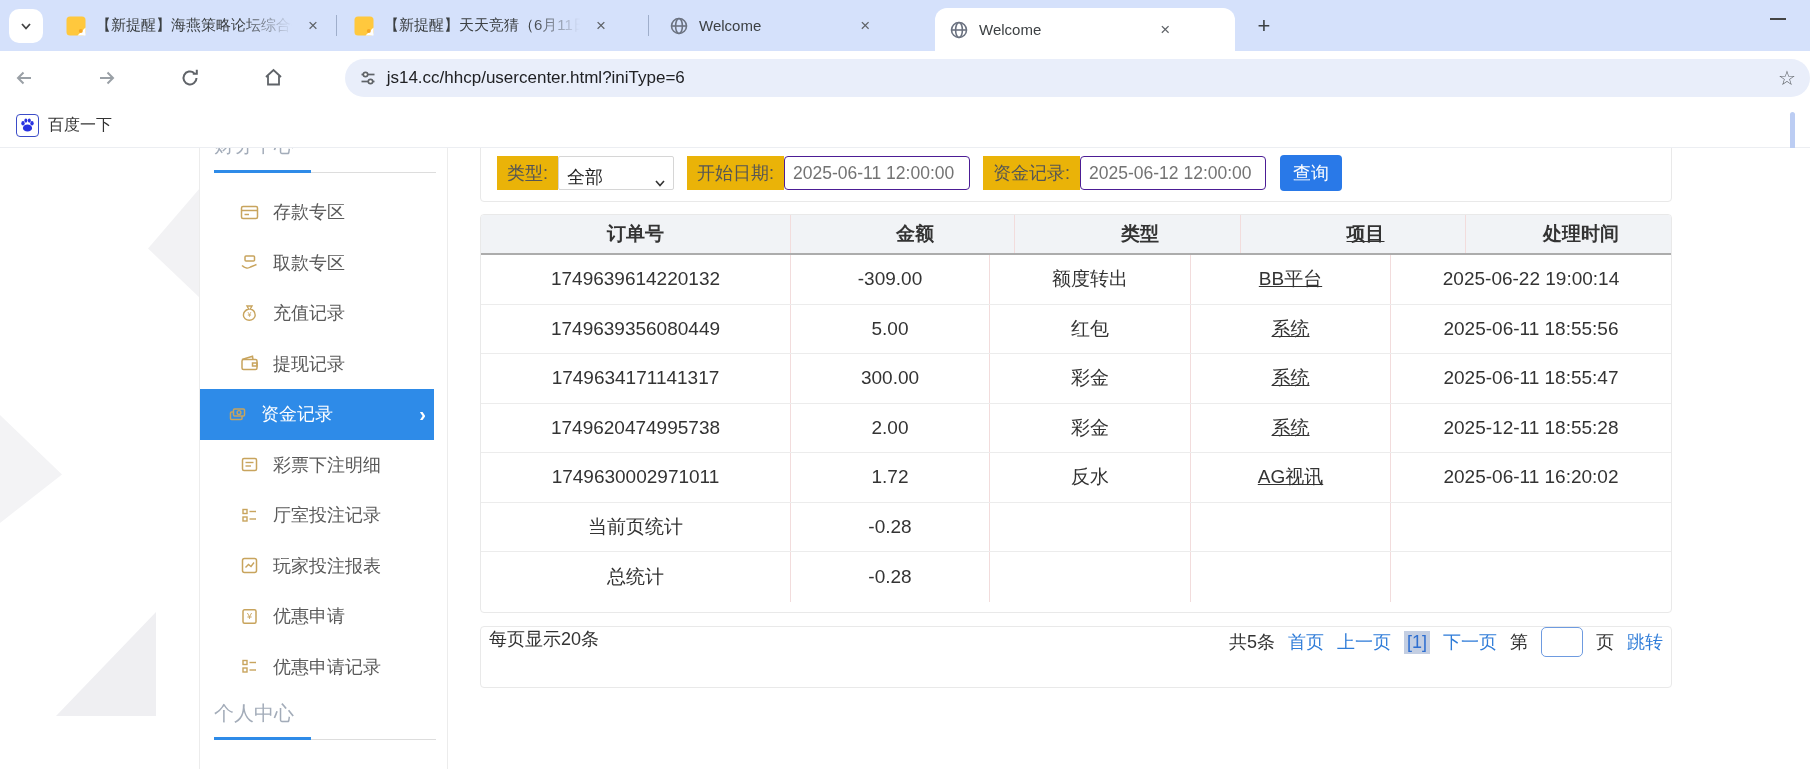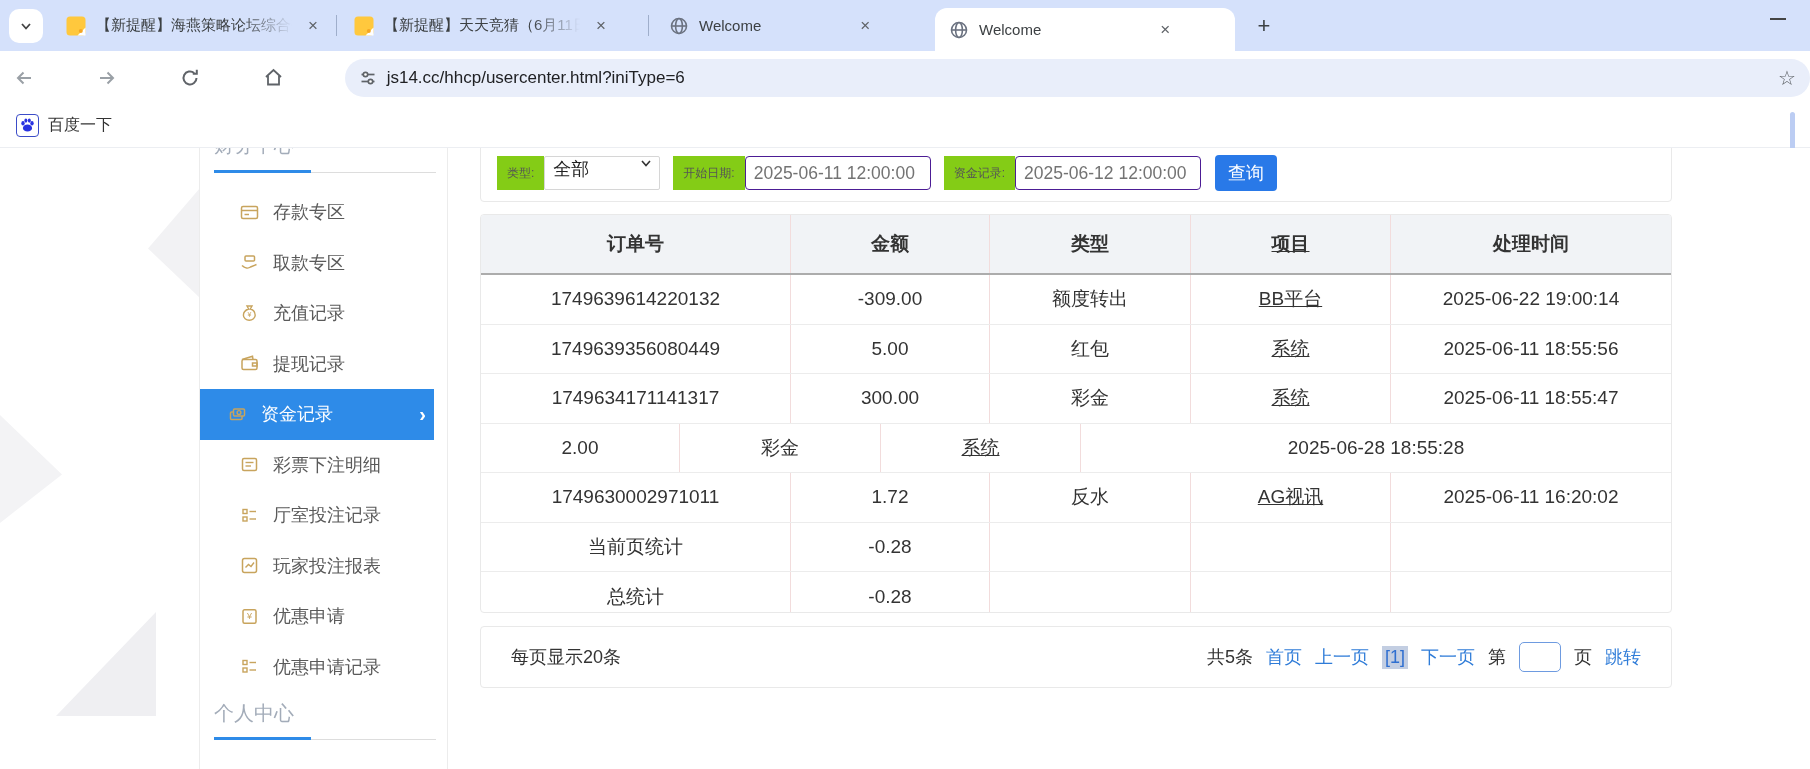--- a/index.html
+++ b/index.html
@@ -50,37 +50,37 @@
   .side-item{position:relative;height:50.5px;display:flex;align-items:center;color:#5a5a5a;font-size:18px;}
   .side-item .ic{margin-left:40px;width:19px;height:19px;flex:0 0 19px;}
   .side-item .lbl{margin-left:14px;white-space:nowrap;}
   .side-item.active{margin-right:15px;background:#2E8BE8;color:#fff;}
   .side-item.active .ic{margin-left:28px;}
   .side-item.active .chev{position:absolute;right:8px;color:#fff;font-size:20px;font-weight:bold;}
   
   .card{position:absolute;left:480px;width:1192px;background:#fff;border:1px solid #e9e9e9;border-radius:4px;}
   .filter-card{top:-30px;height:84px;}
   .filter-row{position:absolute;left:16px;bottom:10px;display:flex;align-items:center;}
-  .chip{height:34px;display:flex;align-items:center;padding:0 10px;background:#84cc16;color:#555;font-size:12px;}
+  .chip{height:34px;display:flex;align-items:center;padding:0 10px;background:#eab308;color:#555;font-size:18px;}
   .sel{position:relative;width:116px;height:34px;border:1px solid #d6d6d6;border-radius:2px;background:#fff;
-       display:flex;align-items:flex-start;padding:0 8px;font-size:18px;color:#222;}
+       display:flex;align-items:flex-end;padding:0 8px;font-size:18px;color:#222;}
   .sel svg{position:absolute;right:7px;}
   .dt-input{width:186px;height:34px;border:1px solid #4c1d95;border-radius:4px;font-size:17.5px;color:#737373;
             padding:0 8px;font-family:"Liberation Sans",sans-serif;}
   .gap{width:13px;}
   .btn-query{margin-left:14px;width:62px;height:36px;background:#2979E8;color:#fff;border:none;border-radius:4px;
              font-size:18px;font-family:"Liberation Sans",sans-serif;}
   .table-card{top:66px;height:399px;overflow:hidden;}
   .t-row{display:flex;height:49.5px;border-bottom:1px solid #ececec;}
   .t-row:last-child{border-bottom:none;}
-  .t-head{height:60px;background:#F1F3F6;font-weight:bold;border-bottom:2px solid #ACACAC;}
+  .t-head{height:40px;background:#F1F3F6;font-weight:bold;border-bottom:2px solid #ACACAC;gap:25px;}
   .tc{display:flex;align-items:center;justify-content:center;font-size:19px;color:#333;border-right:1px solid #F2DCDC;}
   .tc:last-child{border-right:none;flex:1;}
   .c0{flex:0 0 310px;}.c1{flex:0 0 199px;}.c2{flex:0 0 201px;}.c3{flex:0 0 200px;text-decoration:underline;}
-  .pager-card{top:478px;height:62px;display:flex;align-items:center;justify-content:space-between;padding:0 30px;}
+  .pager-card{top:478px;height:62px;display:flex;align-items:flex-start;justify-content:space-between;padding:0 8px;}
   .pg-left{font-size:18px;color:#333;}
   .pg-right{display:flex;align-items:center;font-size:18px;color:#333;}
   .pg-right>*{margin-left:13px;}
   .pg-link{color:#2F7CD8;}
   .pg-cur{color:#2F6FD0;background:#C3CEE2;padding:1px 3px;}
   .jump-input{width:42px;height:30px;border:1px solid #6E9BE0;border-radius:5px;background:#fff;}
   svg{display:block;}
 </style>
 </head>
 <body>
@@ -330,24 +330,25 @@
         <div class="tc">2025-06-11 18:55:56</div>
       </div>
       <div class="t-row">
         <div class="tc c0">1749634171141317</div>
         <div class="tc c1">300.00</div>
         <div class="tc c2">彩金</div>
         <div class="tc c3">系统</div>
         <div class="tc">2025-06-11 18:55:47</div>
       </div>
       <div class="t-row">
+        <div class="tc c0">1749620474995738</div>
         <div class="tc c1">2.00</div>
         <div class="tc c2">彩金</div>
         <div class="tc c3">系统</div>
-        <div class="tc">2025-06-28 18:55:28</div>
+        <div class="tc">2025-12-11 18:55:28</div>
       </div>
       <div class="t-row">
         <div class="tc c0">1749630002971011</div>
         <div class="tc c1">1.72</div>
         <div class="tc c2">反水</div>
         <div class="tc c3">AG视讯</div>
         <div class="tc">2025-06-11 16:20:02</div>
       </div>
       <div class="t-row">
         <div class="tc c0">当前页统计</div>

